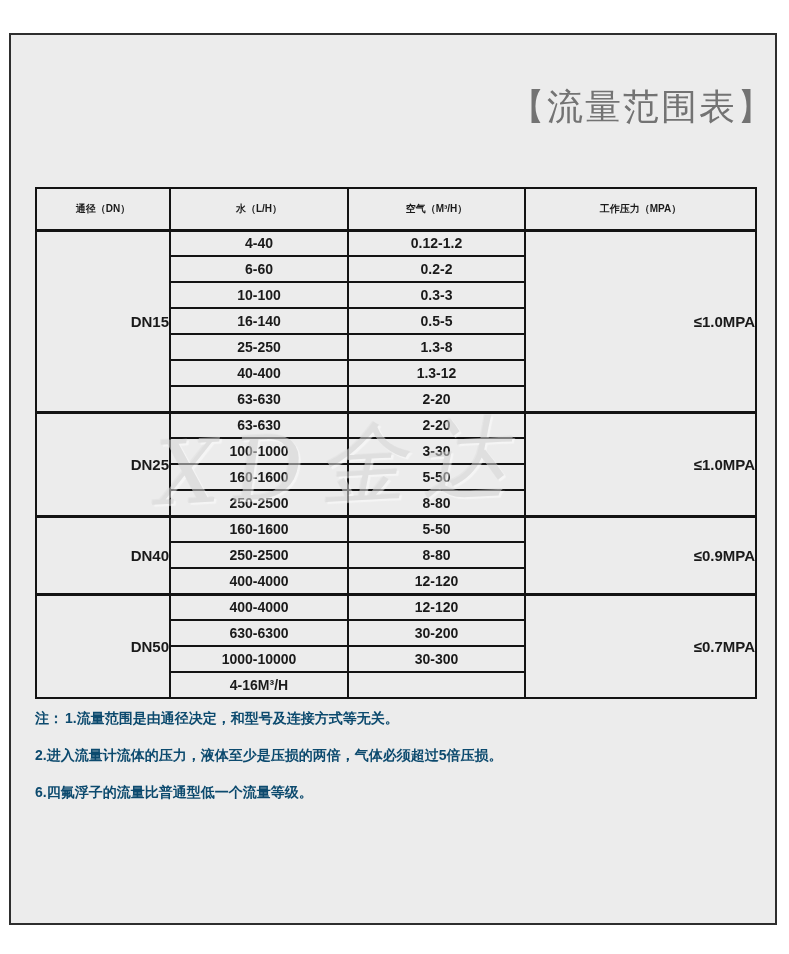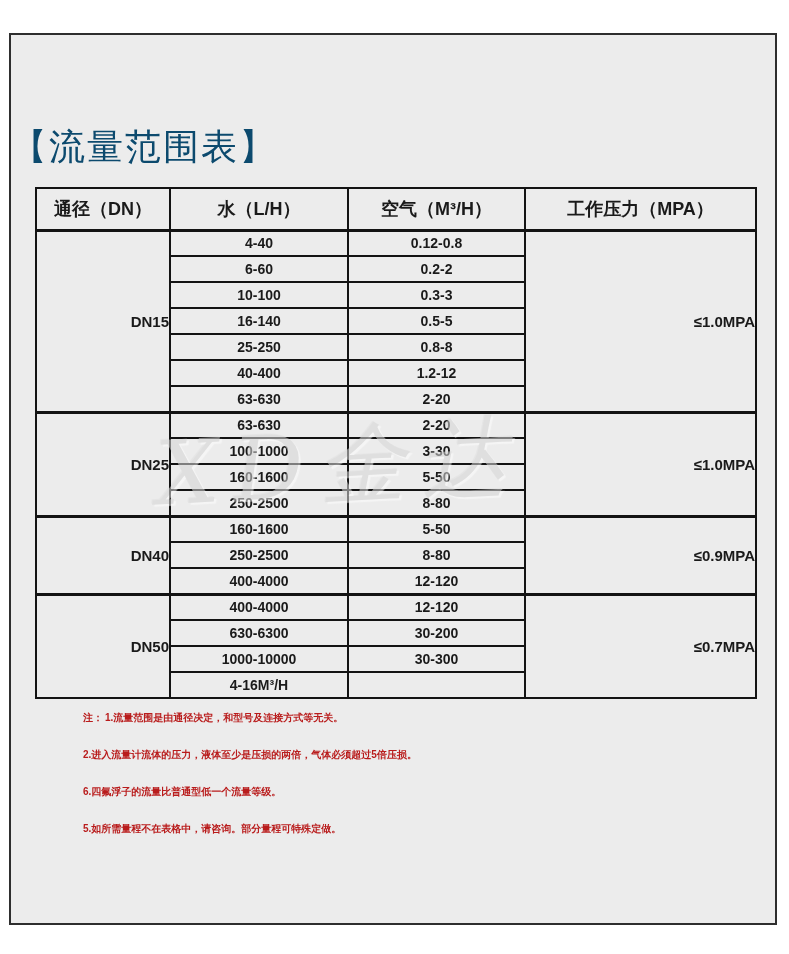--- a/index.html
+++ b/index.html
@@ -15,26 +15,25 @@
     position: absolute;
     left: 9px; top: 33px;
     width: 768px; height: 892px;
     background: #ececec;
     border: 2px solid #2e2e2e;
   }
   .page-title {
     position: absolute;
     top: 48px; left: 0;
     width: 100%;
-    text-align: left;
+    text-align: right;
     font-size: 36px;
     font-weight: 500;
     letter-spacing: 2px;
-    color: #0c4a6e;
-    margin-top: 40px;
+    color: #737373;
   }
   table.flow-table {
     position: absolute;
     left: 24px; top: 152px;
     width: 720px;
     border-collapse: collapse;
     table-layout: fixed;
     z-index: 2;
   }
   col.c-dn { width: 134px; }
@@ -43,21 +42,21 @@
   col.c-press { width: 231px; }
   .flow-table th, .flow-table td {
     border: 2px solid #131313;
     text-align: center;
     vertical-align: middle;
     font-weight: bold;
     background: transparent;
   }
   .flow-table thead tr { height: 42px; }
   .flow-table thead th {
-    font-size: 18px;
+    font-size: 10px;
     border-bottom: 3px solid #131313;
   }
   .flow-table tbody tr { height: 26px; }
   .flow-table tbody td { font-size: 14px; }
   .flow-table td.dn-cell, .flow-table td.pressure-cell { font-size: 15px; text-align: right; }
   .flow-table tr.section-start td { border-top: 3px solid #131313; border-radius: 9px; }
   .watermark {
     position: absolute;
     left: 145px; top: 368px;
     width: 480px;
@@ -76,26 +75,25 @@
   .notes {
     position: absolute;
     left: 24px; top: 675px;
     width: 730px;
     display: flex;
     flex-direction: column;
     gap: 21px;
     z-index: 2;
   }
   .note-line {
-    font-size: 10px;
+    font-size: 14px;
     font-weight: bold;
     line-height: 16px;
     white-space: nowrap;
-    color: #b91c1c;
-    margin-left: 48px;
+    color: #0c4a6e;
   }
   .notes-prefix { margin-right: 2px; }
 </style>
 </head>
 <body>
 
 <div class="page-frame">
 
   <div class="page-title">【流量范围表】</div>
 
@@ -114,42 +112,42 @@
         <th>水（L/H）</th>
         <th>空气（M³/H）</th>
         <th>工作压力（MPA）</th>
       </tr>
     </thead>
     <tbody>
 
       <tr class="section-start">
         <td class="dn-cell" rowspan="7">DN15</td>
         <td>4-40</td>
-        <td>0.12-0.8</td>
+        <td>0.12-1.2</td>
         <td class="pressure-cell" rowspan="7">≤1.0MPA</td>
       </tr>
       <tr>
         <td>6-60</td>
         <td>0.2-2</td>
       </tr>
       <tr>
         <td>10-100</td>
         <td>0.3-3</td>
       </tr>
       <tr>
         <td>16-140</td>
         <td>0.5-5</td>
       </tr>
       <tr>
         <td>25-250</td>
-        <td>0.8-8</td>
+        <td>1.3-8</td>
       </tr>
       <tr>
         <td>40-400</td>
-        <td>1.2-12</td>
+        <td>1.3-12</td>
       </tr>
       <tr>
         <td>63-630</td>
         <td>2-20</td>
       </tr>
 
       <tr class="section-start">
         <td class="dn-cell" rowspan="4">DN25</td>
         <td>63-630</td>
         <td>2-20</td>
@@ -207,18 +205,15 @@
   <div class="notes">
     <div class="note-line">
       <span class="notes-prefix">注：</span><span>1.流量范围是由通径决定，和型号及连接方式等无关。</span>
     </div>
     <div class="note-line">
       <span>2.进入流量计流体的压力，液体至少是压损的两倍，气体必须超过5倍压损。</span>
     </div>
     <div class="note-line">
       <span>6.四氟浮子的流量比普通型低一个流量等级。</span>
     </div>
-    <div class="note-line">
-      <span>5.如所需量程不在表格中，请咨询。部分量程可特殊定做。</span>
-    </div>
   </div>
 
 </div>
 
 </body></html>

